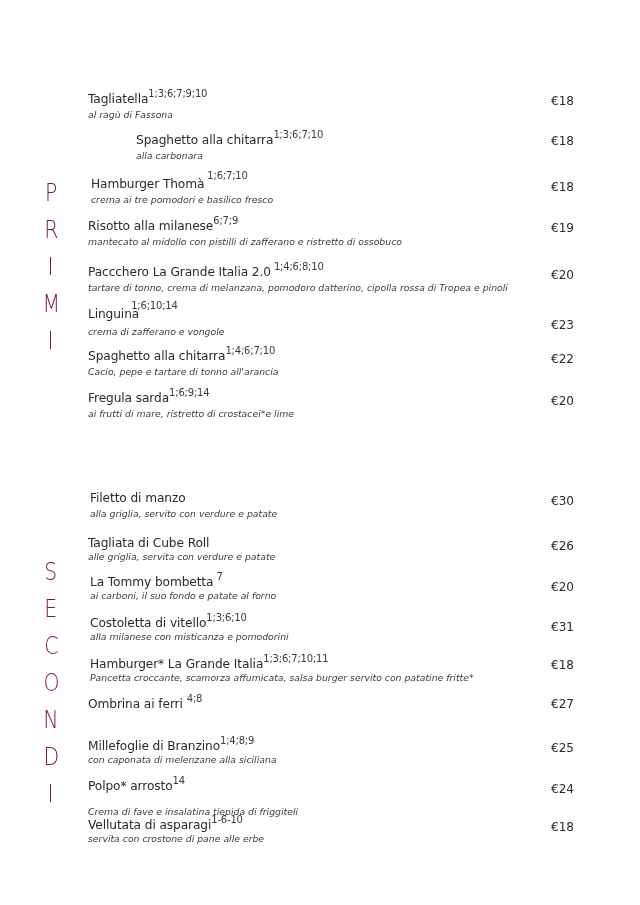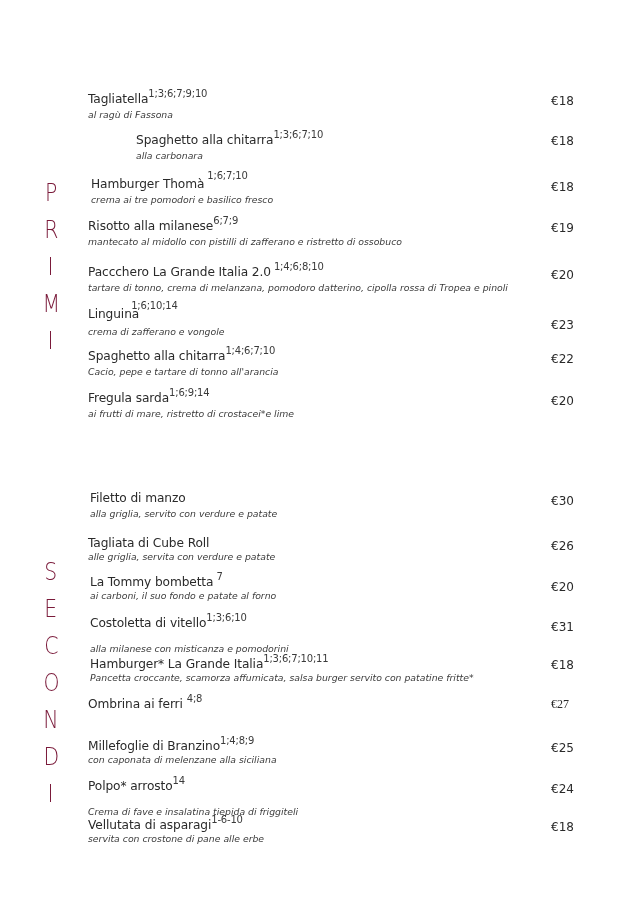--- a/index.html
+++ b/index.html
@@ -158,34 +158,34 @@
   <div class="price" style="top:539px;">€26</div>
 
   <div class="item" style="top:575px; left:90px;">
     <div class="item-name"><span>La Tommy bombetta</span><sup style="margin-left:3px;">7</sup></div>
     <div class="item-desc" style="margin-top:0px;">ai carboni, il suo fondo e patate al forno</div>
   </div>
   <div class="price" style="top:580px;">€20</div>
 
   <div class="item" style="top:616px; left:90px;">
     <div class="item-name"><span>Costoletta di vitello</span><sup>1;3;6;10</sup></div>
-    <div class="item-desc" style="margin-top:12px;">alla milanese con misticanza e pomodorini</div>
+    <div class="item-desc" style="margin-top:0px;">alla milanese con misticanza e pomodorini</div>
   </div>
   <div class="price" style="top:620px;">€31</div>
 
   <div class="item" style="top:657px; left:90px;">
     <div class="item-name"><span>Hamburger* La Grande Italia</span><sup>1;3;6;7;10;11</sup></div>
     <div class="item-desc" style="margin-top:0px;">Pancetta croccante, scamorza affumicata, salsa burger servito con patatine fritte*</div>
   </div>
   <div class="price" style="top:658px;">€18</div>
 
   <div class="item" style="top:697px;">
     <div class="item-name"><span>Ombrina ai ferri</span><sup style="margin-left:4px;">4;8</sup></div>
   </div>
-  <div class="price" style="top:697px;font-family:Liberation Serif, serif;">€27</div>
+  <div class="price" style="top:697px;">€27</div>
 
   <div class="item" style="top:739px;">
     <div class="item-name"><span>Millefoglie di Branzino</span><sup>1;4;8;9</sup></div>
     <div class="item-desc" style="margin-top:0px;">con caponata di melenzane alla siciliana</div>
   </div>
   <div class="price" style="top:741px;">€25</div>
 
   <div class="item" style="top:779px;">
     <div class="item-name"><span>Polpo* arrosto</span><sup>14</sup></div>
     <div class="item-desc" style="margin-top:12px;">Crema di fave e insalatina tiepida di friggiteli</div>

